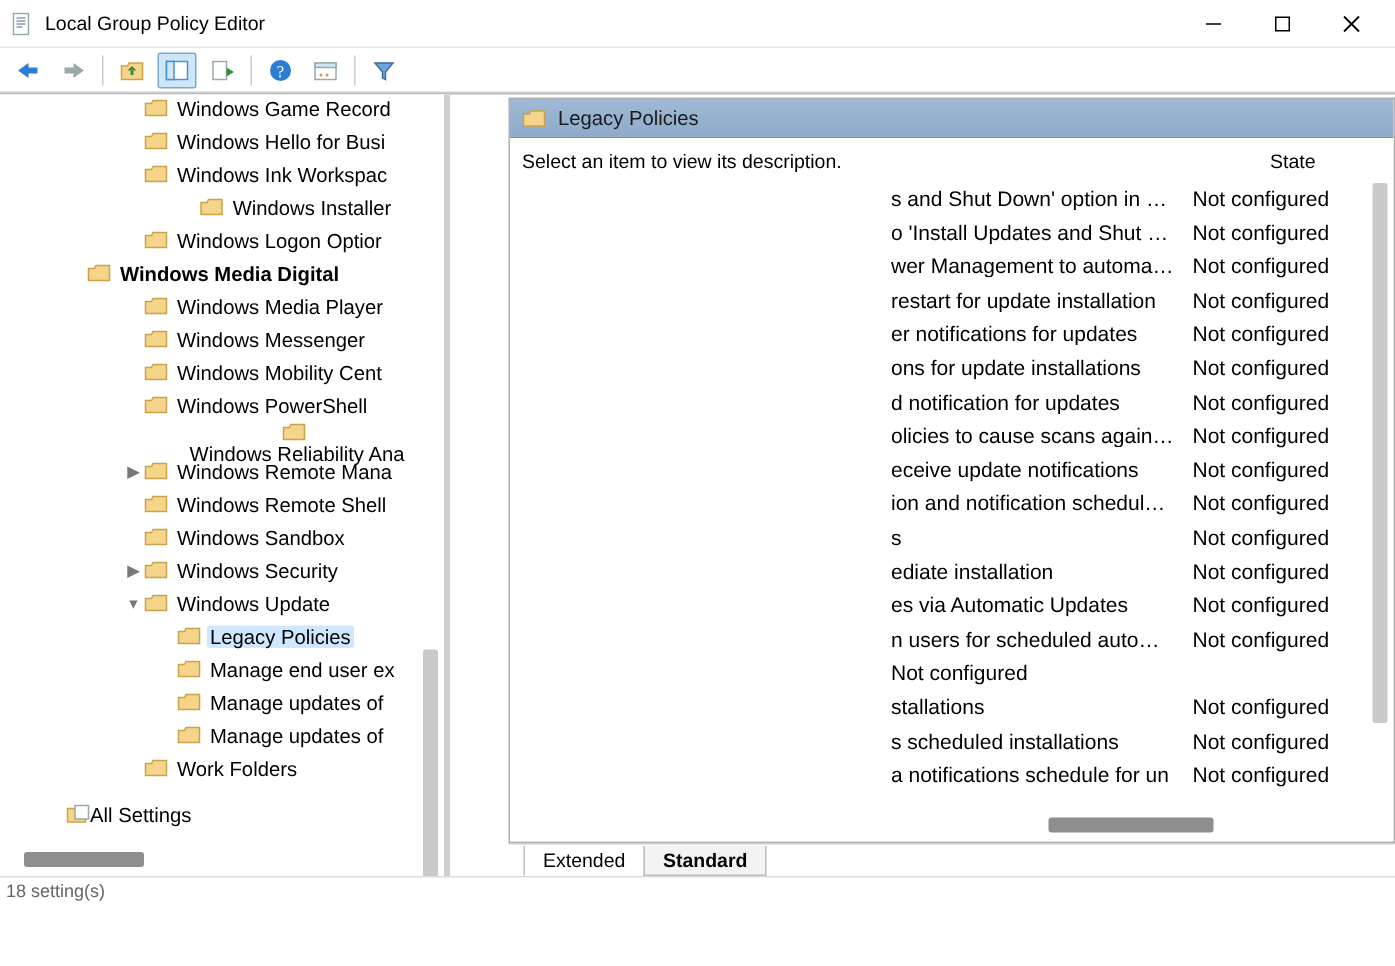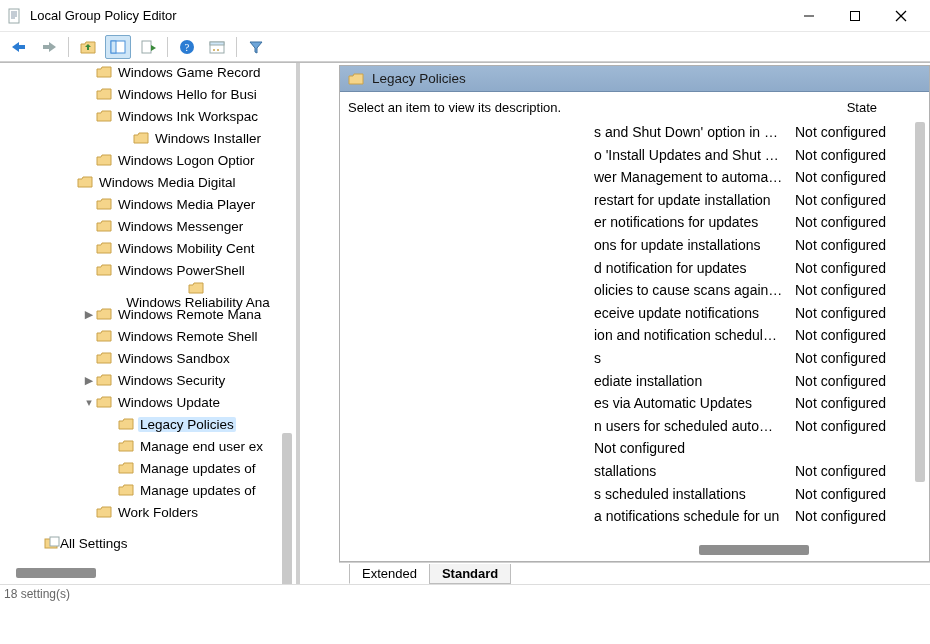--- a/index.html
+++ b/index.html
@@ -195,21 +195,21 @@
             <span class="lbl">Windows Installer</span>
           </div>
           <div class="tree-item" style="padding-left: 96px;">
             <span class="ficon">
               <svg width="16" height="14" viewBox="0 0 16 14">
                 <path d="M1 4 L5 4 L6 2 L15 2 L15 12 L1 12 Z" fill="#f5d58a" stroke="#caa24a"></path>
               </svg>
             </span>
             <span class="lbl">Windows Logon Optior</span>
           </div>
-          <div class="tree-item" style="padding-left: 77px;">
+          <div class="tree-item" style="padding-left: 58px; font-weight: bold;">
             <span class="ficon">
               <svg width="16" height="14" viewBox="0 0 16 14">
                 <path d="M1 4 L5 4 L6 2 L15 2 L15 12 L1 12 Z" fill="#f5d58a" stroke="#caa24a"></path>
               </svg>
             </span>
             <span class="lbl">Windows Media Digital</span>
           </div>
           <div class="tree-item" style="padding-left: 96px;">
             <span class="ficon">
               <svg width="16" height="14" viewBox="0 0 16 14">

